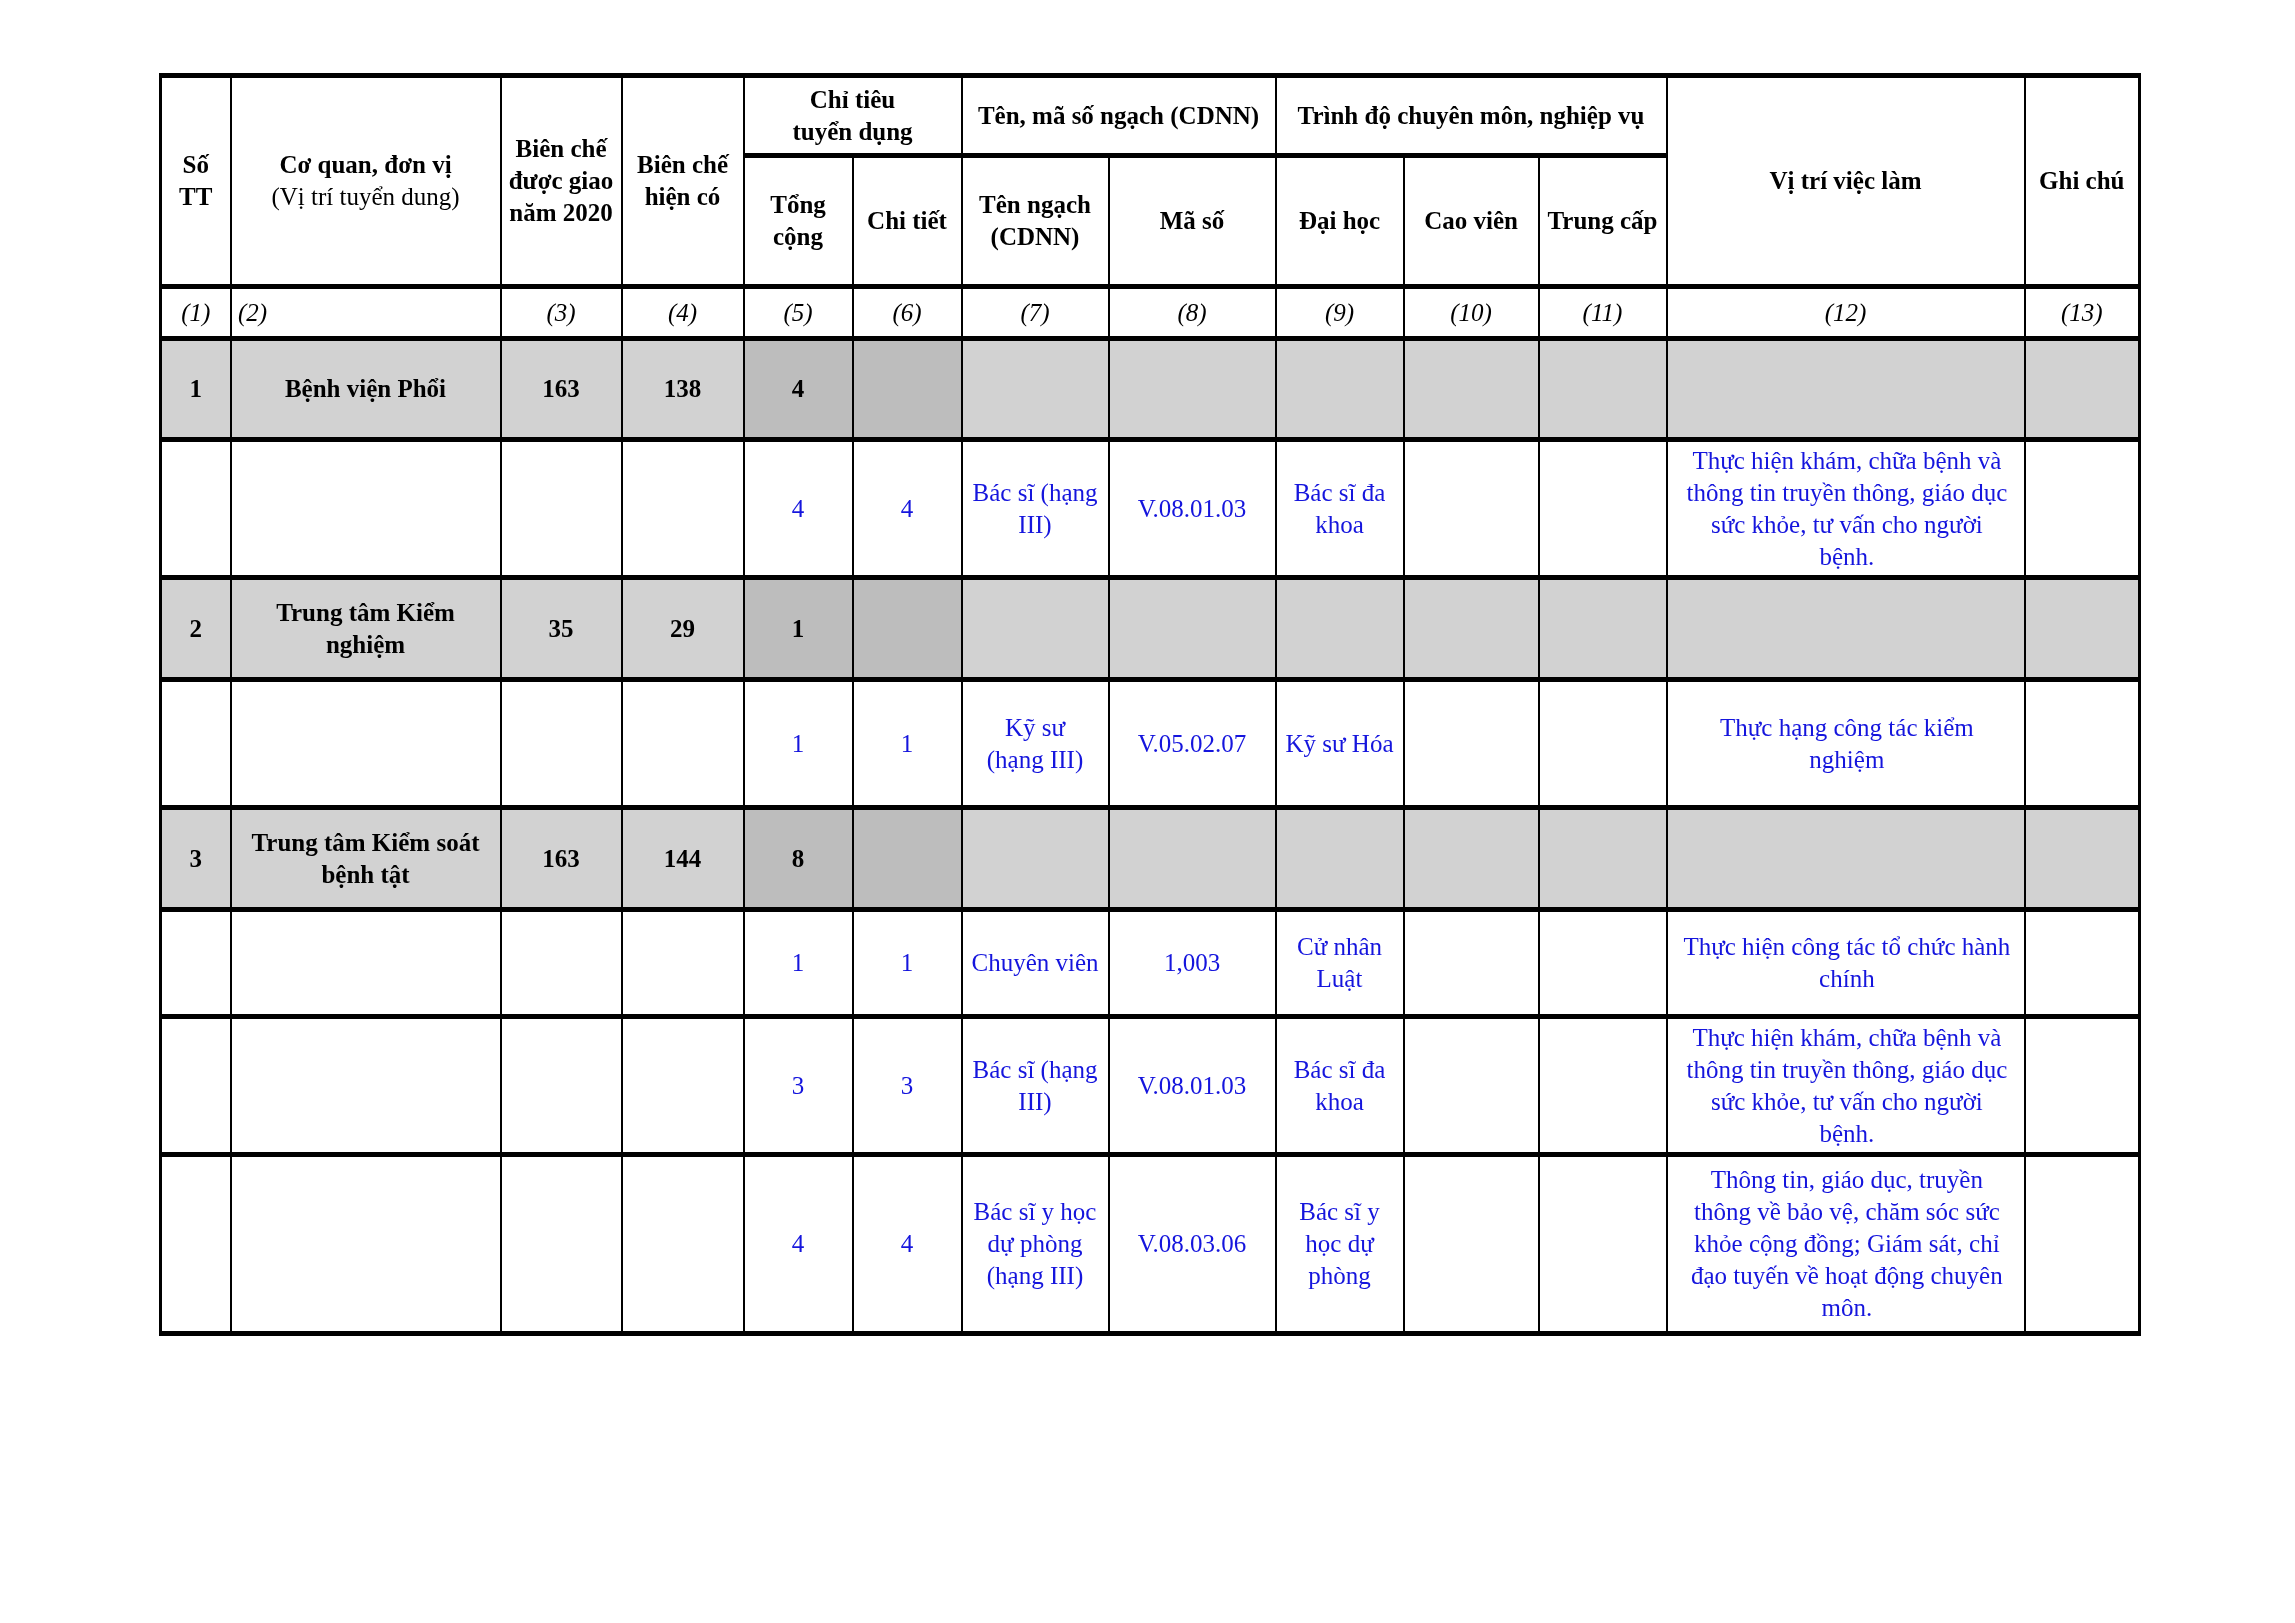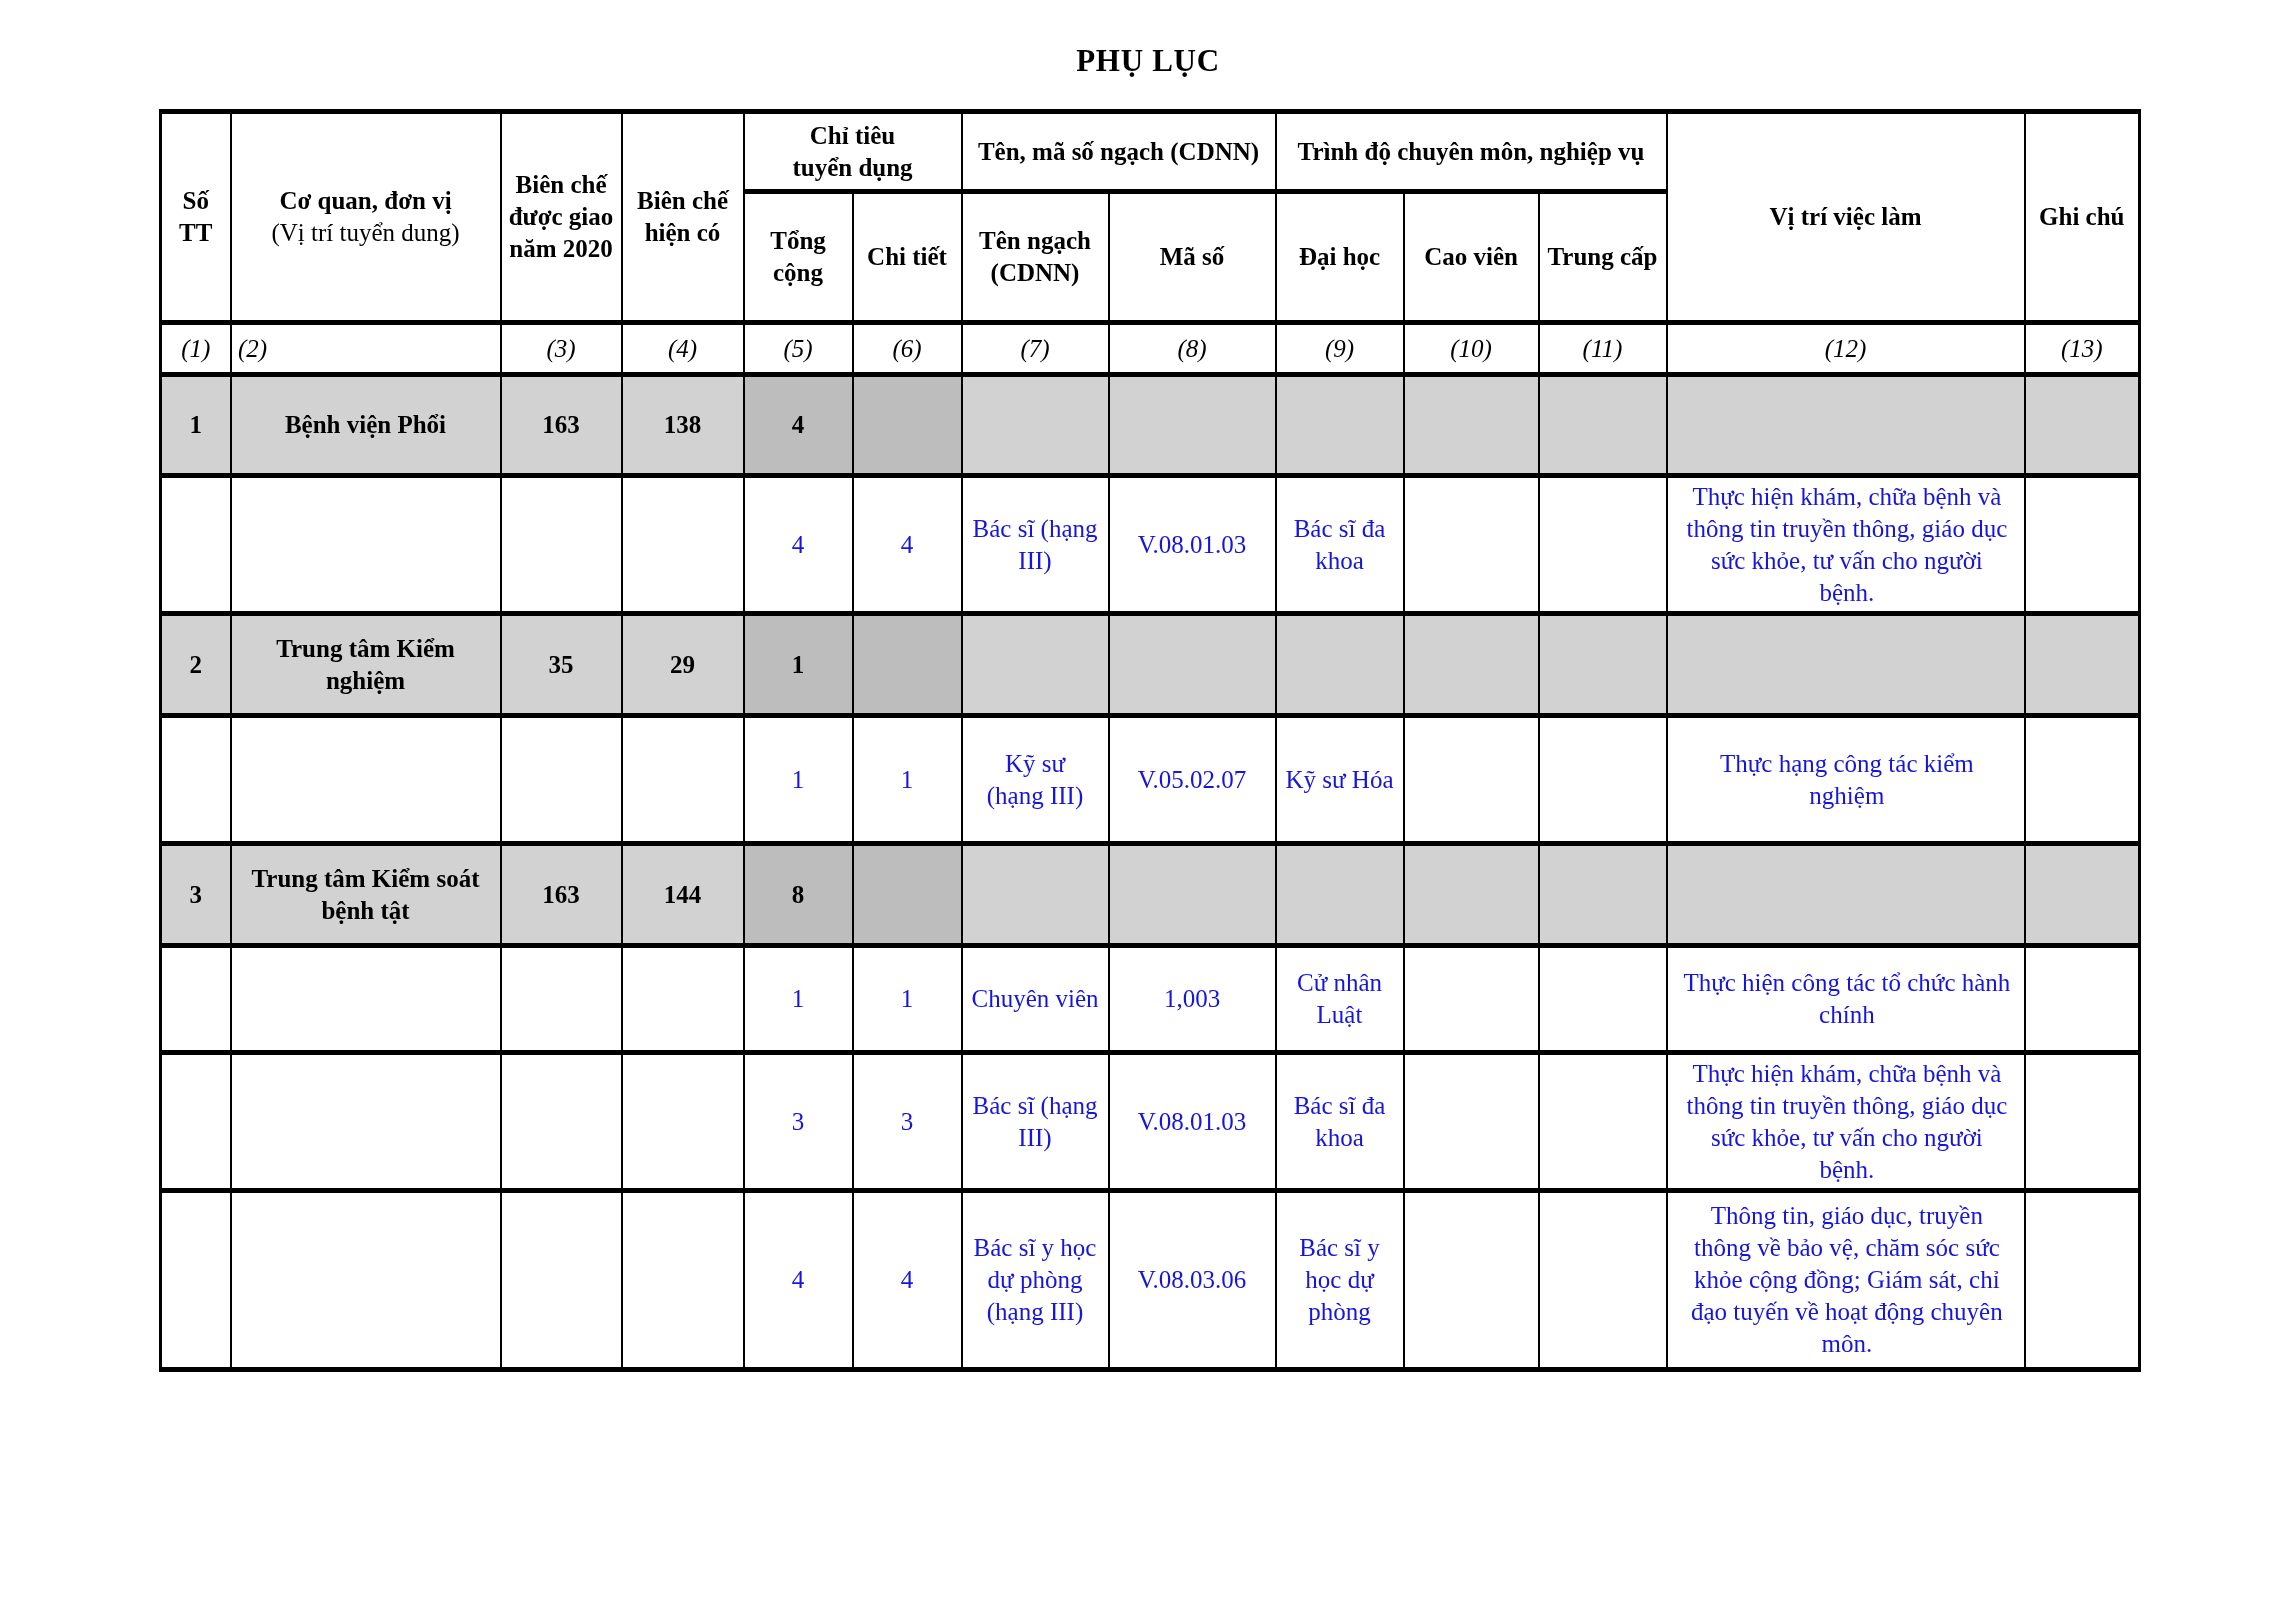--- a/index.html
+++ b/index.html
@@ -23,21 +23,20 @@
   tr.unit td{background:#d2d2d2;font-weight:bold;}
   tr.unit td.dk{background:#bdbdbd;}
 
   tr.detail td{color:#1515dd;background:#fff;}
   td.lft{text-align:center;padding-left:7.9px;padding-right:5.2px;}
 </style>
 </head>
 <body>
 
 <div class="doc-header">
-  <div class="title-main">PHỤ LỤC</div>
 </div>
 
 <table class="main">
   <colgroup>
     <col style="width:70px">
       <col style="width:270px">
       <col style="width:121px">
       <col style="width:122px">
     <col style="width:109px">
       <col style="width:109px">

